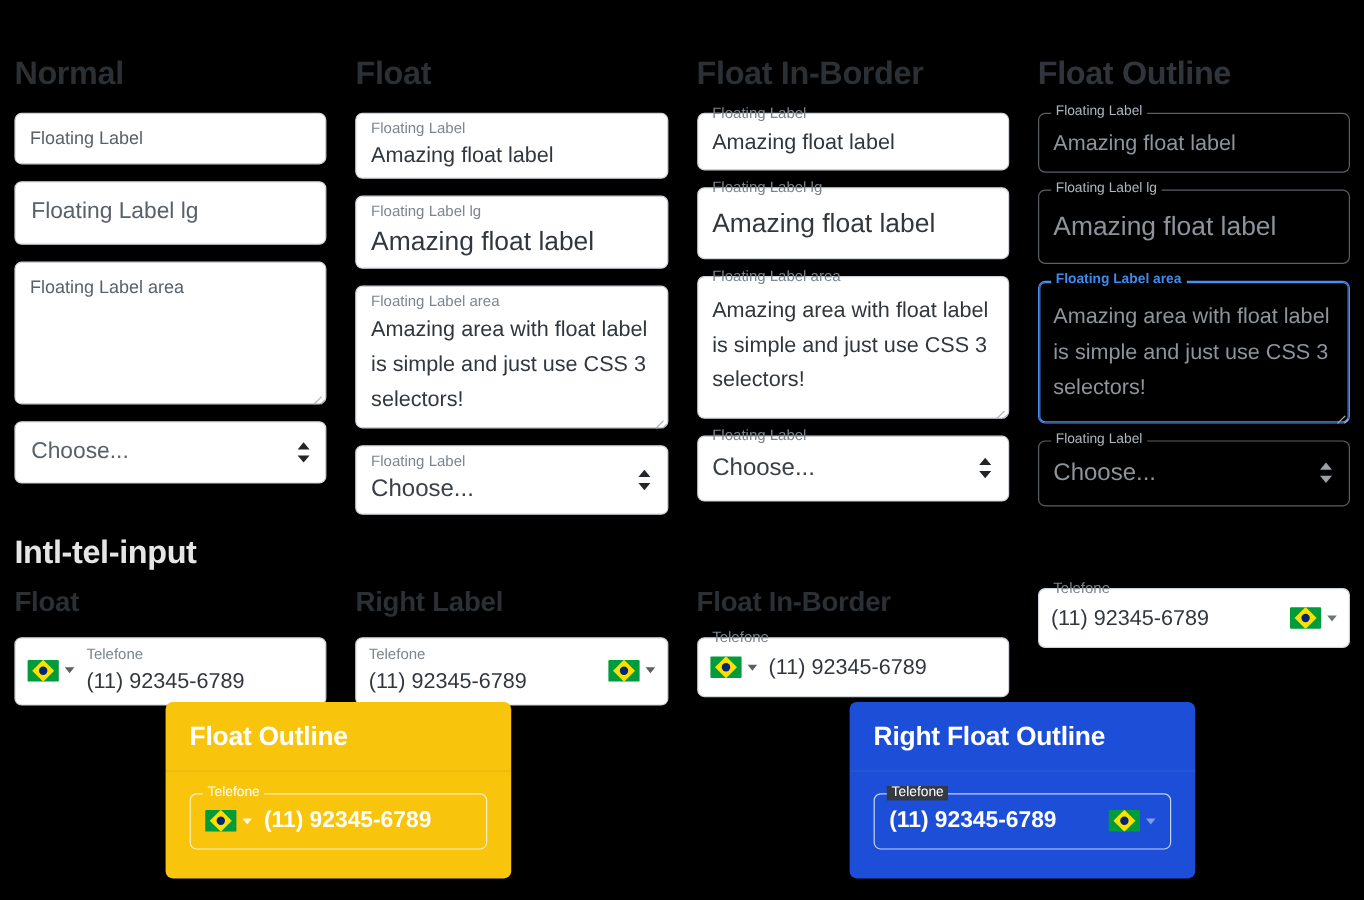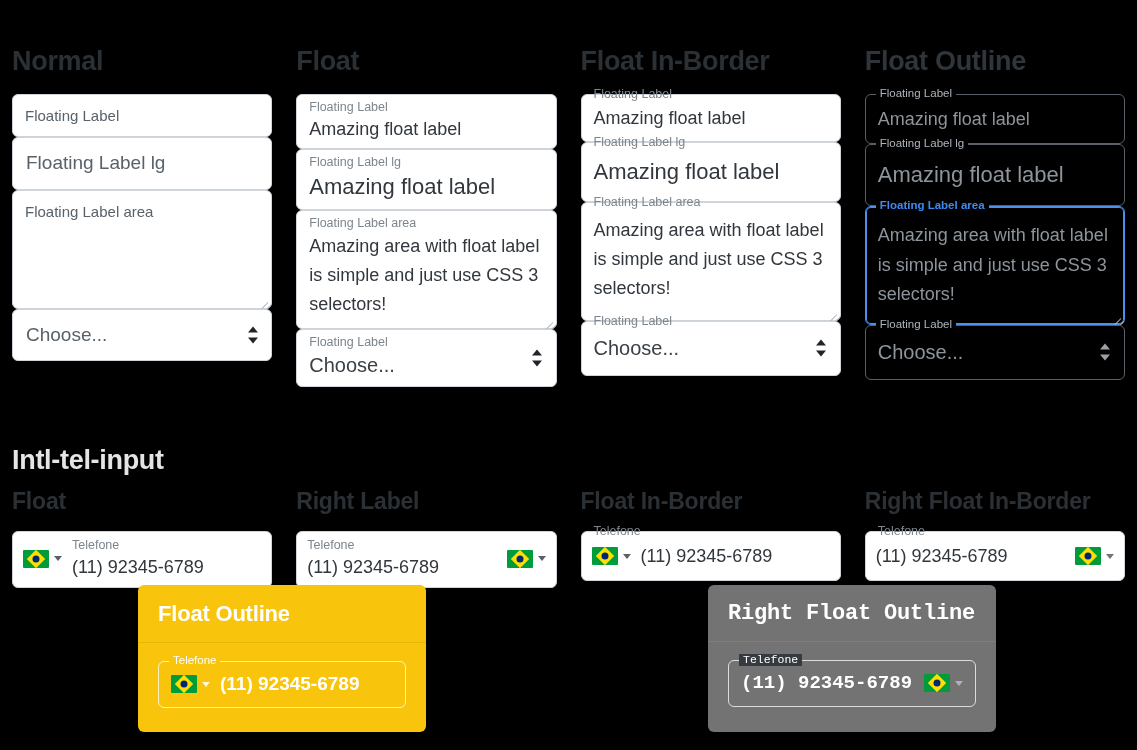--- a/index.html
+++ b/index.html
@@ -49,21 +49,21 @@
   .col {
     width: 284.25px;
     padding: 0 12px;
   }
 
   .row1 { position: absolute; left: 0; top: 48px; }
   .row2 { position: absolute; left: 0; top: 447px; }
   .cards-row { position: absolute; left: 0; top: 585px; display: flex; width: 1137px; }
 
   
-  .field { position: relative; margin-bottom: 0; }
+  .field { position: relative; margin-bottom: 14px; }
 
   
   .ctl {
     display: block;
     width: 100%;
     background: #ffffff;
     border: 1px solid #ced4da;
     border-radius: 6px;
     color: #596169;
     font-family: "Liberation Sans", sans-serif;
@@ -301,21 +301,21 @@
   }
   .caret.muted { border-top-color: #6e757c; }
 
   
   .card {
     border-radius: 6px;
     overflow: hidden;
     width: 288px;
   }
   .card-warning { background: #f8c50c; margin-left: 138px; }
-  .card-dark    { background: #737373; margin-left: 282px; font-family: Liberation Mono, monospace; }
+  .card-dark    { background: #1d4ed8; margin-left: 282px; }
   .card-head {
     padding: 16px 20px 15px 20px;
     font-size: 22px;
     font-weight: 700;
     color: #ffffff;
     letter-spacing: -0.2px;
   }
   .card-warning .card-head { border-bottom: 1px solid rgba(0,0,0,0.08); }
   .card-dark .card-head    { border-bottom: 1px solid rgba(255,255,255,0.08); }
   .card-body { padding: 18px 20px 24px 20px; }
@@ -574,21 +574,20 @@
           </span>
           <span class="tel-body">
             <span class="fvalue">(11) 92345-6789</span>
           </span>
         </div>
       </div>
     </div>
 
     <div class="col">
       <h2 class="section-title">&nbsp;</h2>
-      <h3 class="sub-title">Right Float In-Border</h3>
 
       <div class="field">
         <div class="tel-wrap tel-inb">
           <span class="flabel">Telefone</span>
           <span class="tel-body">
             <span class="fvalue">(11) 92345-6789</span>
           </span>
           <span class="flag-btn right">
             <span class="flag">
                 <span class="diamond"></span>

